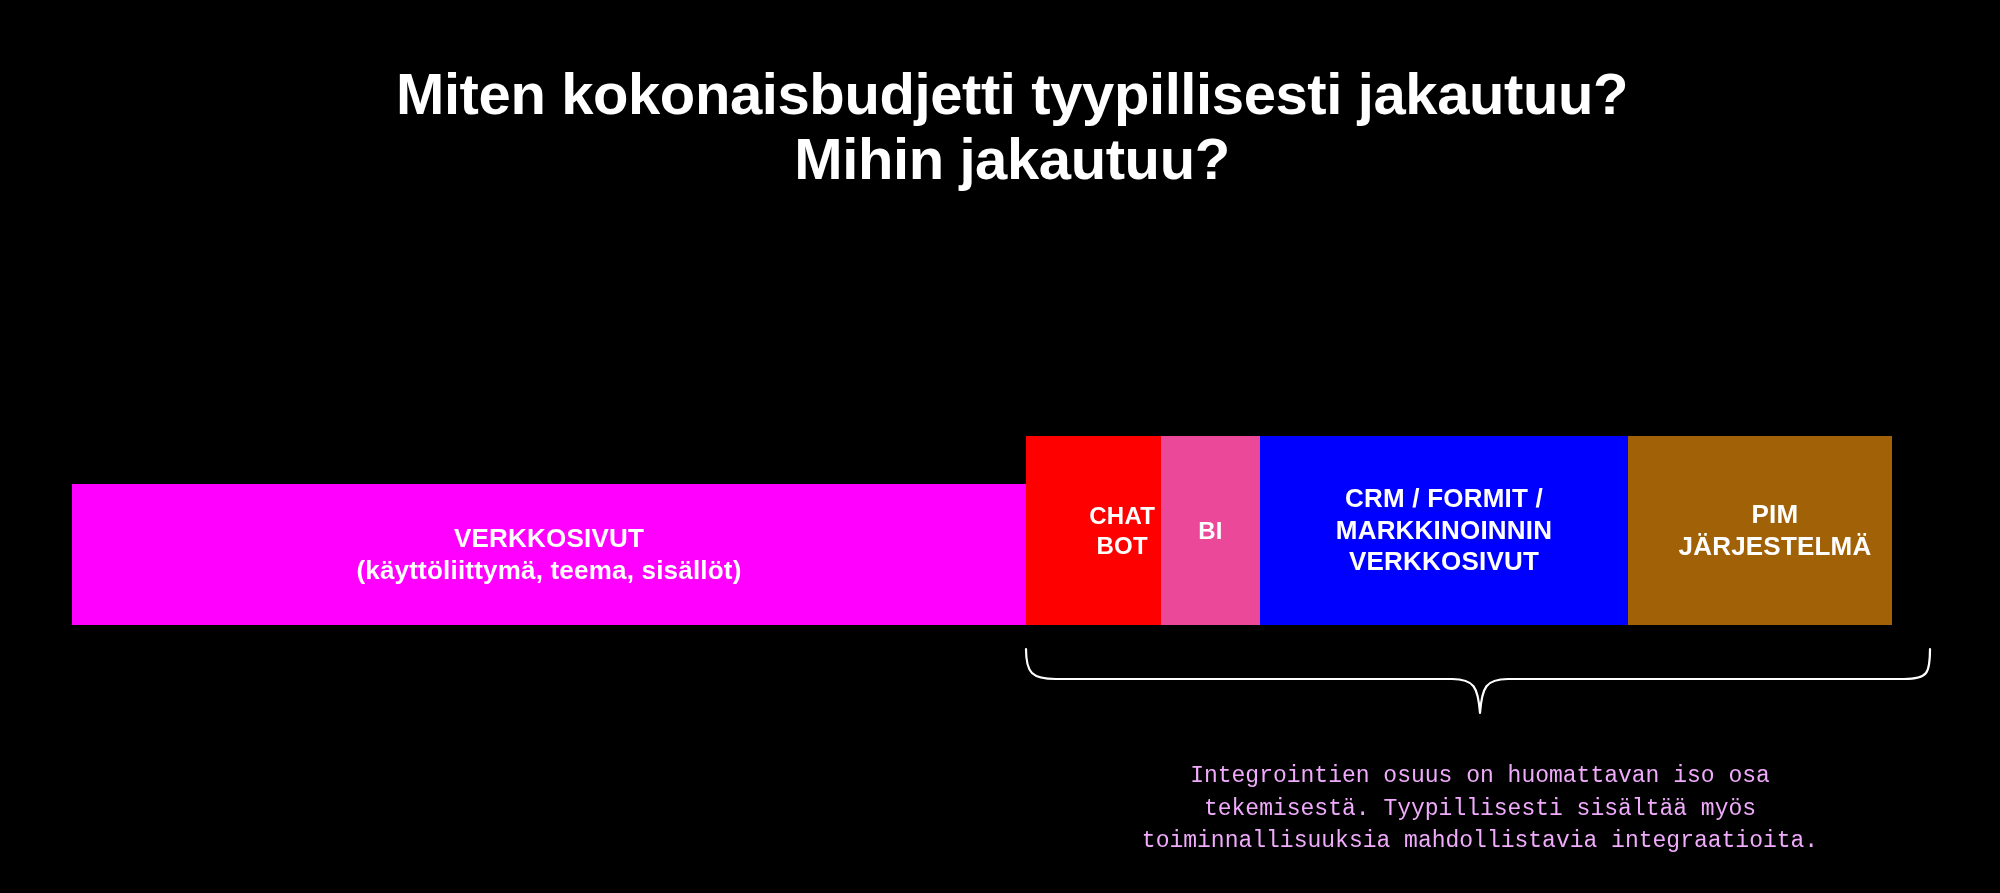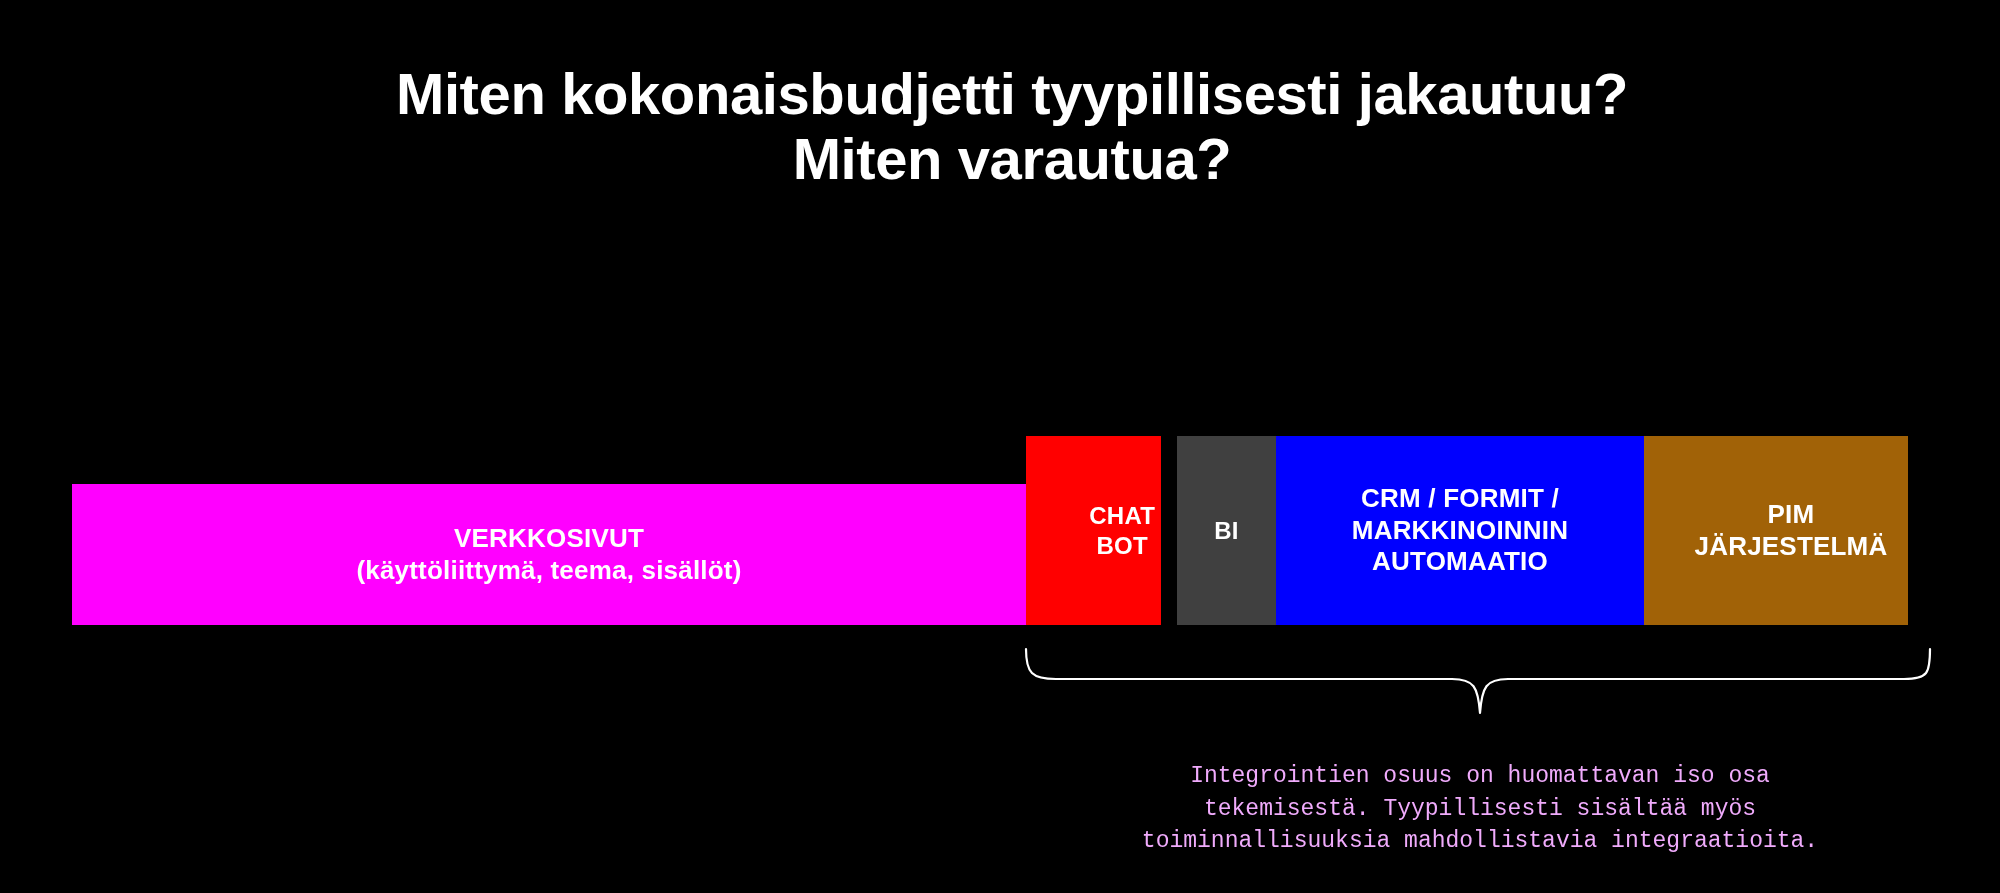--- a/index.html
+++ b/index.html
@@ -105,43 +105,43 @@
     font-family: Liberation Mono, monospace;
   }
 </style>
 </head>
 <body>
 
 <div class="slide">
 
   <div class="title-block">
     <span class="title-line">Miten kokonaisbudjetti tyypillisesti jakautuu?</span>
-    <span class="title-line">Miten varautua?</span>
+    <span class="title-line">Mihin jakautuu?</span>
   </div>
 
   <div class="bar">
 
     <div class="seg" style="width:954px;background:#FF00FF;margin-top:48px;">
       <span class="seg-label">VERKKOSIVUT
 (käyttöliittymä, teema, sisällöt)</span>
     </div>
 
     <div class="seg" style="width:135px;background:#FF0000;justify-content:flex-end;">
       <span class="seg-label small">CHAT
 BOT</span>
     </div>
 
-    <div class="seg" style="width:99px;background:#404040;margin-left:16px;">
+    <div class="seg" style="width:99px;background:#ec4899;">
       <span class="seg-label small">BI</span>
     </div>
 
     <div class="seg" style="width:368px;background:#0000FF;">
       <span class="seg-label">CRM / FORMIT /
 MARKKINOINNIN
-AUTOMAATIO</span>
+VERKKOSIVUT</span>
     </div>
 
     <div class="seg" style="width:264px;background:#a16207;padding-left:36px;">
       <span class="seg-label">PIM
 JÄRJESTELMÄ</span>
     </div>
 
   </div>
 
   <div class="brace-wrap">

